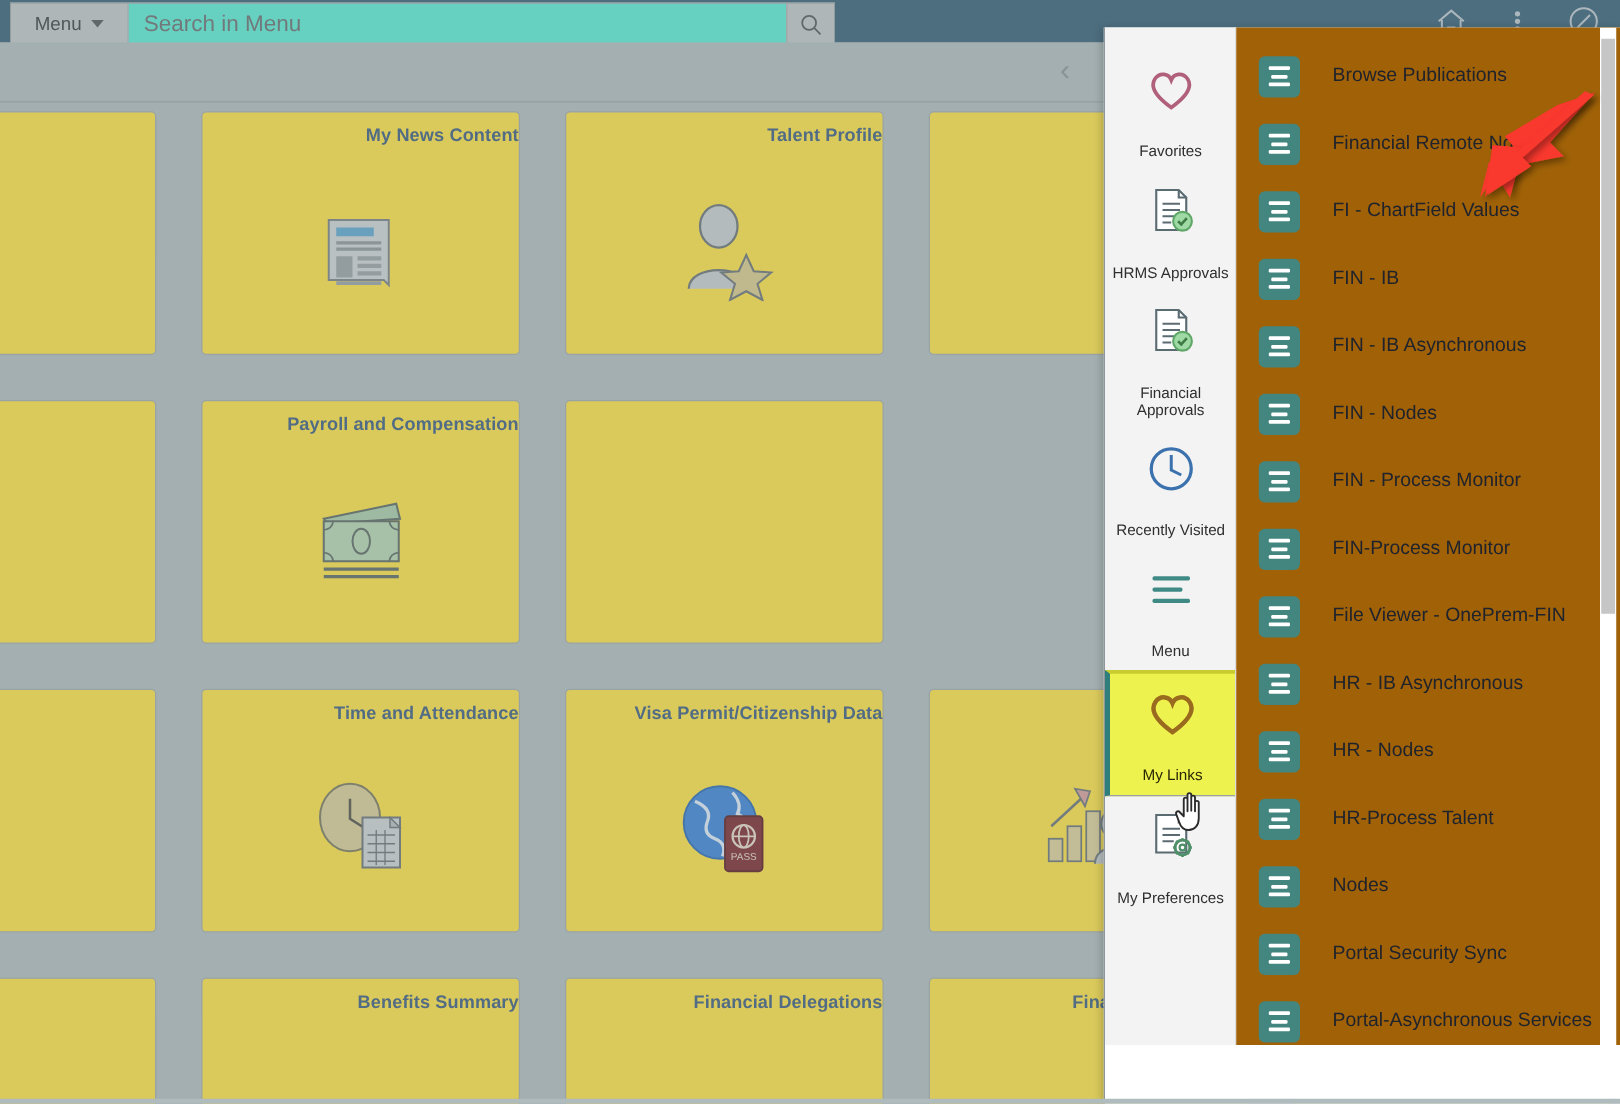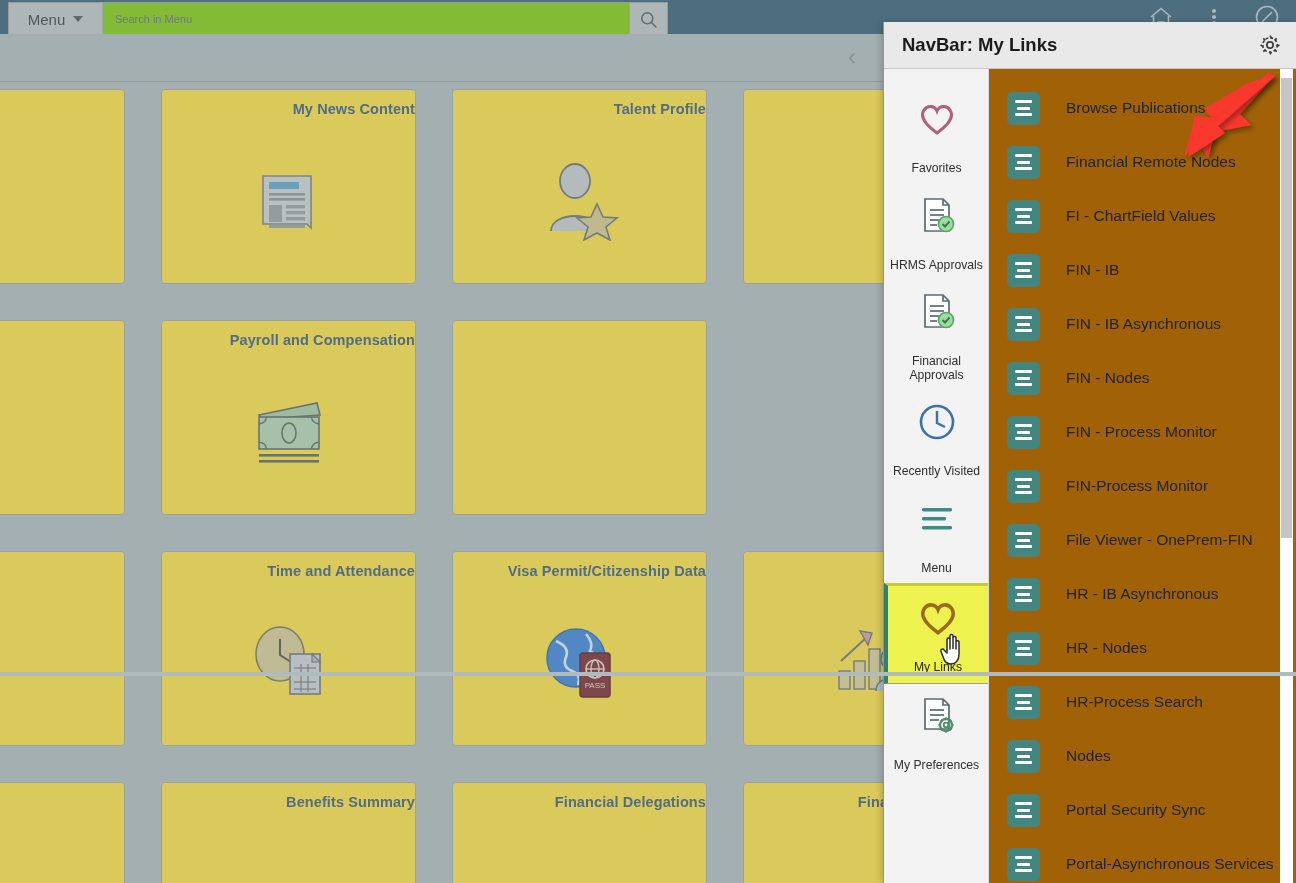--- a/index.html
+++ b/index.html
@@ -2,21 +2,21 @@
 <html><head>
 <meta charset="utf-8">
 <style>
   * { box-sizing: border-box; margin: 0; padding: 0; }
   html, body {
     width: 1296px; height: 883px;
     overflow: hidden;
     font-family: "Liberation Sans", sans-serif;
     background: #b0bbbd;
   }
-  #root { position: relative; width: 1296px; height: 676px; }
+  #root { position: relative; width: 1296px; height: 883px; }
 
   
   .topbar {
     position: absolute; left: 0; top: 0; width: 1296px; height: 34px;
     background: #3a6179;
   }
   .search-wrap {
     position: absolute; left: 8px; top: 2px; width: 660px; height: 34px;
     display: flex; border: 1px solid #9aa3a6; background: #c7ccce;
   }
@@ -25,22 +25,22 @@
     display: flex; align-items: center; justify-content: center; gap: 8px;
     color: #3d4245; font-size: 15px; cursor: pointer;
     border-right: 1px solid #a9b0b3;
   }
   .menu-caret {
     width: 0; height: 0; border-left: 5px solid transparent;
     border-right: 5px solid transparent; border-top: 6px solid #55595c;
     display: inline-block;
   }
   .search-input {
-    flex: 1; border: none; outline: none; background: #84cc16;
-    font-size: 11px; color: #5d6265; padding: 0 12px;
+    flex: 1; border: none; outline: none; background: #5eead4;
+    font-size: 18px; color: #5d6265; padding: 0 12px;
     font-family: "Liberation Sans", sans-serif;
   }
   .search-input::placeholder { color: #6c7174; }
   .search-btn {
     width: 38px; background: #c0c5c7; border-left: 1px solid #a9b0b3;
     display: flex; align-items: center; justify-content: center; cursor: pointer;
   }
   .hdr-icons {
     position: absolute; right: 16px; top: 0; height: 34px;
     display: flex; align-items: center; gap: 36px;
@@ -326,33 +326,20 @@
         </div>
         <div class="tile"></div>
       </div>
 
     </div>
   </div>
 
   <div class="dim-veil"></div>
 
   <div class="navbar-panel">
-    <div class="np-header">
-      <div class="np-title">NavBar: My Links</div>
-      <div class="np-gear">
-        <svg width="24" height="24" viewBox="0 0 24 24">
-          <g fill="none" stroke="#3c3c3c" stroke-width="1.7">
-            <circle cx="12" cy="12" r="3.2"></circle>
-            <path d="M12 2.6 L13.4 5.2 M12 21.4 L13.4 18.8 M2.6 12 L5.2 13.4 M21.4 12 L18.8 13.4
-                     M5.3 5.3 L7.4 7.4 M18.7 18.7 L16.6 16.6 M5.3 18.7 L7.4 16.6 M18.7 5.3 L16.6 7.4"></path>
-            <circle cx="12" cy="12" r="7.2" stroke-dasharray="2.6 2.3"></circle>
-          </g>
-        </svg>
-      </div>
-    </div>
 
     <div class="np-body">
 
       <div class="np-rail">
 
         <div class="rail-item">
           <div class="rail-ico">
             <svg width="40" height="34" viewBox="0 0 40 34" fill="none" stroke="#b0607a" stroke-width="3">
               <path d="M20 31 C6 21 3 14 7 8 C11 2.5 18 4 20 9 C22 4 29 2.5 33 8 C37 14 34 21 20 31 Z"></path>
             </svg>
@@ -531,21 +518,21 @@
               <i></i>
             </div>
           <div class="link-label">HR - Nodes</div>
         </div>
         <div class="link-row">
           <div class="link-ico">
               <i></i>
               <i></i>
               <i></i>
             </div>
-          <div class="link-label">HR-Process Search</div>
+          <div class="link-label">HR-Process Talent</div>
         </div>
         <div class="link-row">
           <div class="link-ico">
               <i></i>
               <i></i>
               <i></i>
             </div>
           <div class="link-label">Nodes</div>
         </div>
         <div class="link-row">

